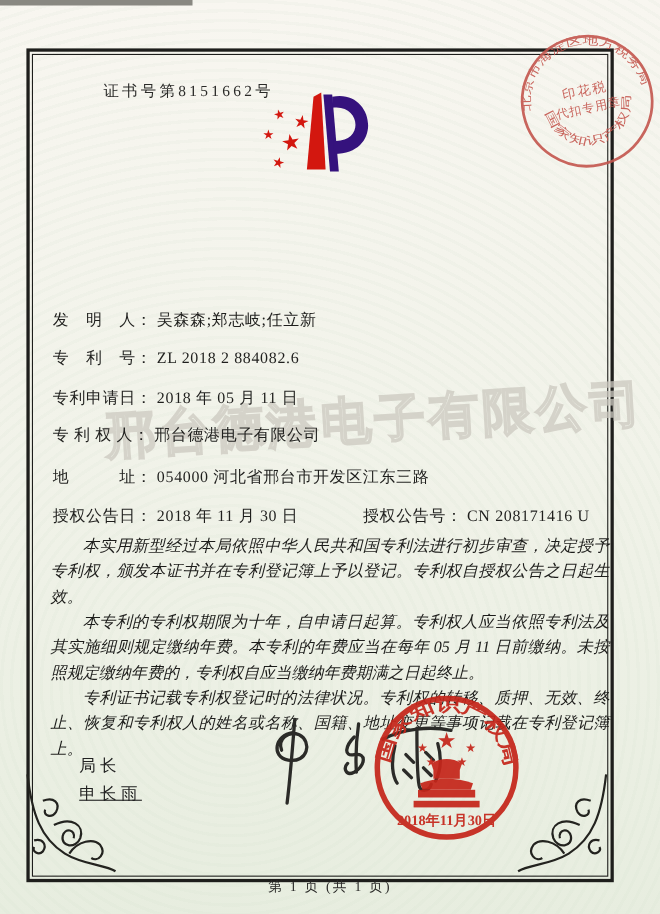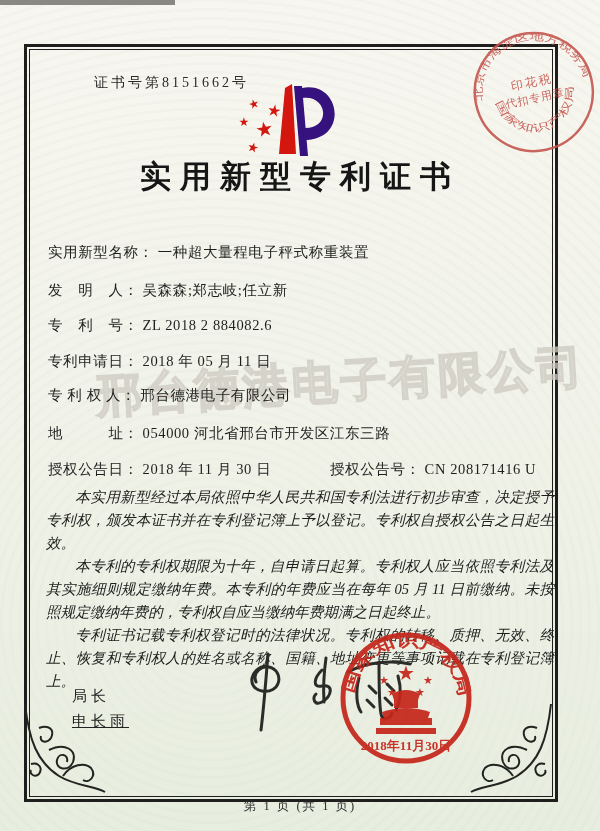--- a/index.html
+++ b/index.html
@@ -66,25 +66,21 @@
       <text x="37" y="54" font-size="20" text-anchor="middle" transform="rotate(-10 37 50)">★</text>
       <text x="25" y="70" font-size="13" text-anchor="middle" transform="rotate(15 25 66)">★</text>
       <polygon points="57,6 64,2 68,72 51,72"></polygon>
     </g>
     <g fill="#35127d">
       <polygon points="66,4 74,4 80,74 72,74"></polygon>
       <path d="M74 6 C112 -2 122 58 76 58 L75 46 C104 48 100 12 74 16 Z"></path>
     </g>
   </svg>
 
-  <div class="abs title">实用新型专利证书</div>
 
-  <div class="row" style="top:243px">
-    <span class="lbl">实用新型名称：</span><span>一种超大量程电子秤式称重装置</span>
-  </div>
   <div class="row" style="top:281px">
     <span class="lbl">发　明　人：</span><span>吴森森;郑志岐;任立新</span>
   </div>
   <div class="row" style="top:316px">
     <span class="lbl">专　利　号：</span><span>ZL 2018 2 884082.6</span>
   </div>
   <div class="row" style="top:352px">
     <span class="lbl">专利申请日：</span><span>2018 年 05 月 11 日</span>
   </div>
   <div class="row" style="top:386px">

